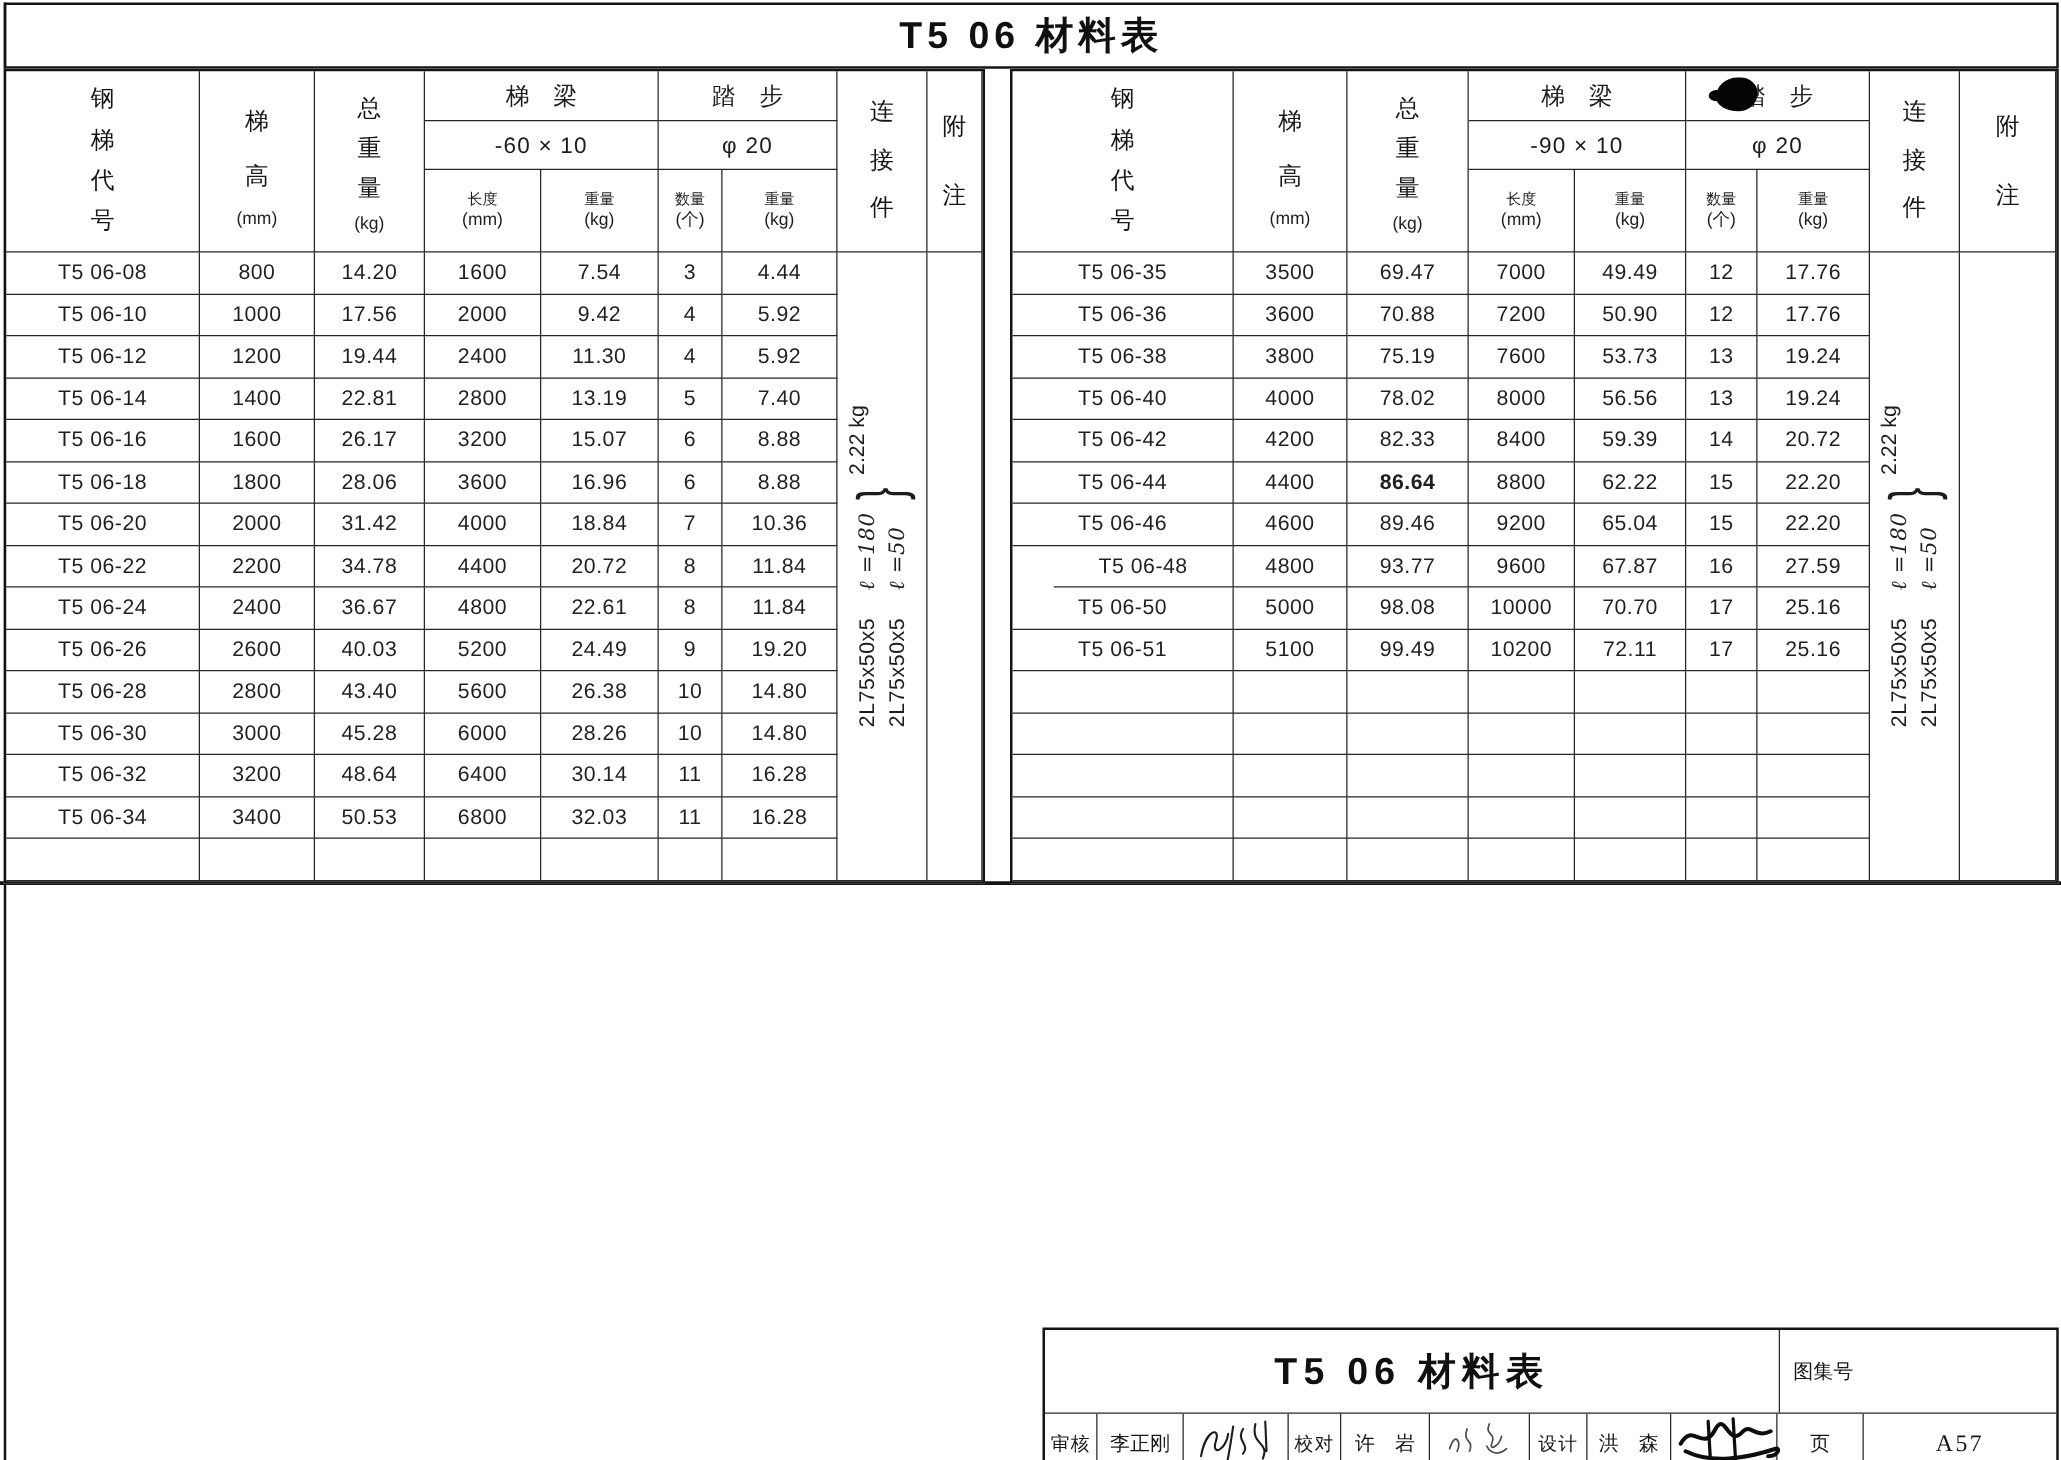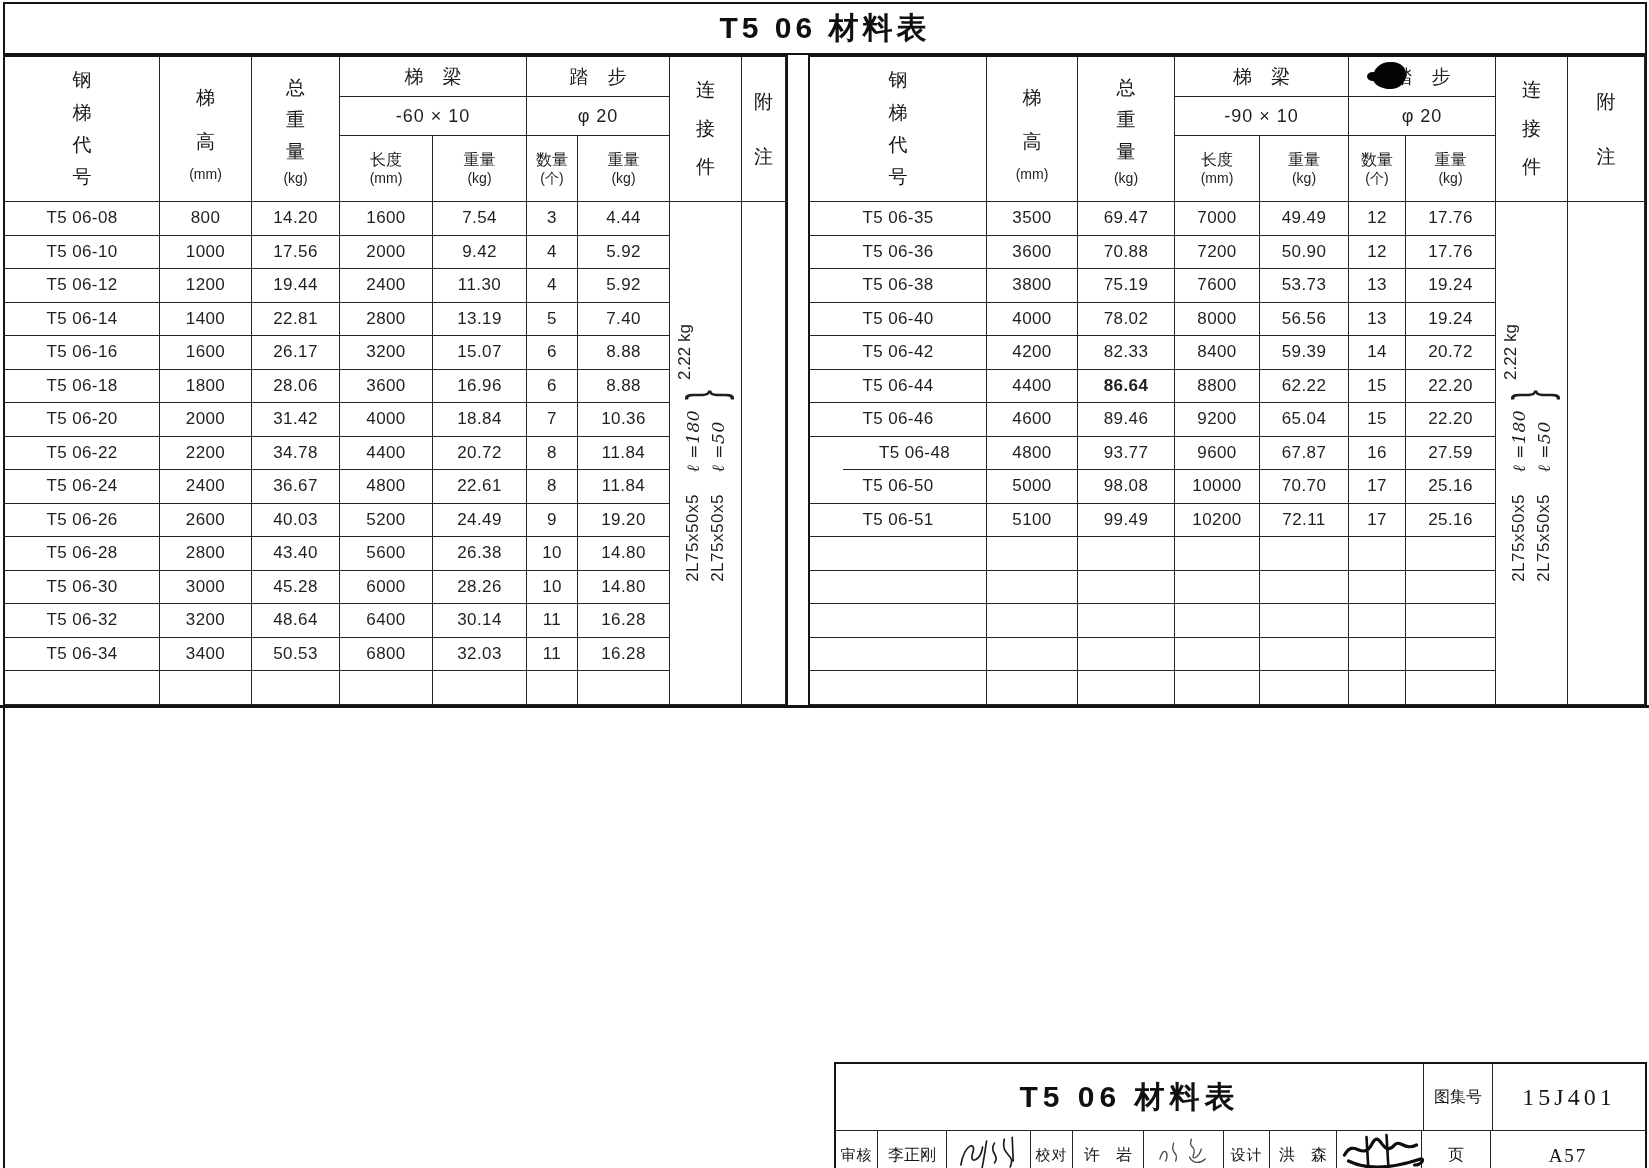--- a/index.html
+++ b/index.html
@@ -31,21 +31,21 @@
     overflow:hidden;position:relative;
   }
   .hdr{font-size:19px;color:#161616;text-align:center;flex-direction:column;}
   .hdr .vchars{width:1.25em;word-break:break-all;line-height:1.7;text-align:center;}
   .hdr.tall .vchars{line-height:2.05;}
   .hdr.tall2 .vchars{line-height:2.9;}
   .hdr .unit{font-size:14px;letter-spacing:0;margin-top:2px;color:#222;}
   .hband{font-size:19px;}
   .hspec{font-size:18px;letter-spacing:1px;font-family:"Liberation Sans",sans-serif;}
   .sub2{flex-direction:column;line-height:1.25;}
-  .sub2 .lbl{font-size:16px;}
+  .sub2 .lbl{font-size:12px;}
   .sub2 .unit{font-size:14px;}
 
   .hc1{grid-column:1;grid-row:1/4;}
   .hc2{grid-column:2;grid-row:1/4;}
   .hc3{grid-column:3;grid-row:1/4;}
   .hbeam{grid-column:4/6;grid-row:1;}
   .hspecc{grid-column:4/6;grid-row:2;}
   .hlen{grid-column:4;grid-row:3;}
   .hwt{grid-column:5;grid-row:3;}
   .hstep{grid-column:6/8;grid-row:1;}
@@ -453,23 +453,20 @@
   </div>
 
 <div class="tblock">
   <div class="tb-row1">
     <div class="tb-cell">
         <span class="tb-title">T5 06 材料表</span>
       </div>
     <div class="tb-cell">
         <span class="tb-lab">图集号</span>
       </div>
-    <div class="tb-cell">
-        <span class="tb-serif">15J401</span>
-      </div>
   </div>
   <div class="tb-row2">
     <div class="tb-cell">
         <span class="tb-lab-sm">审核</span>
       </div>
     <div class="tb-cell">
         <span class="tb-name">李正刚</span>
       </div>
     <div class="tb-cell">
       <svg class="sigsvg" viewBox="0 0 84 49">

